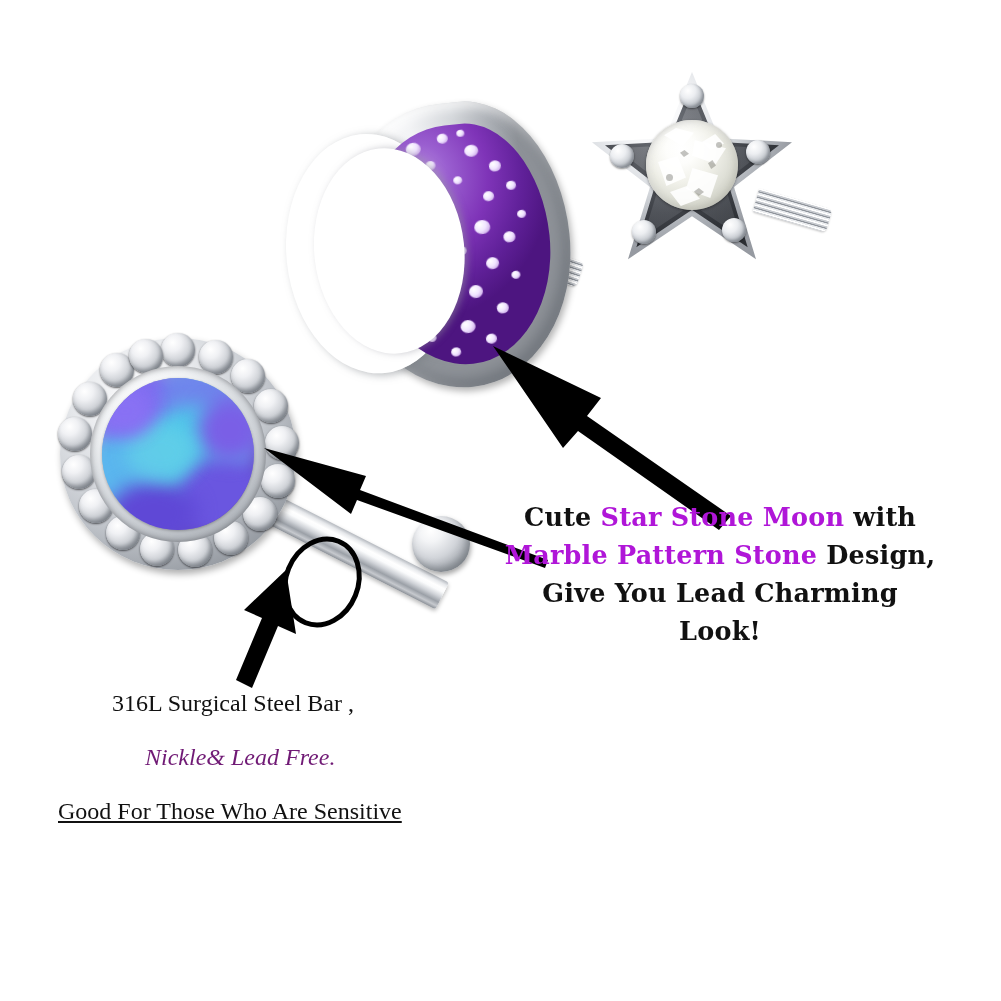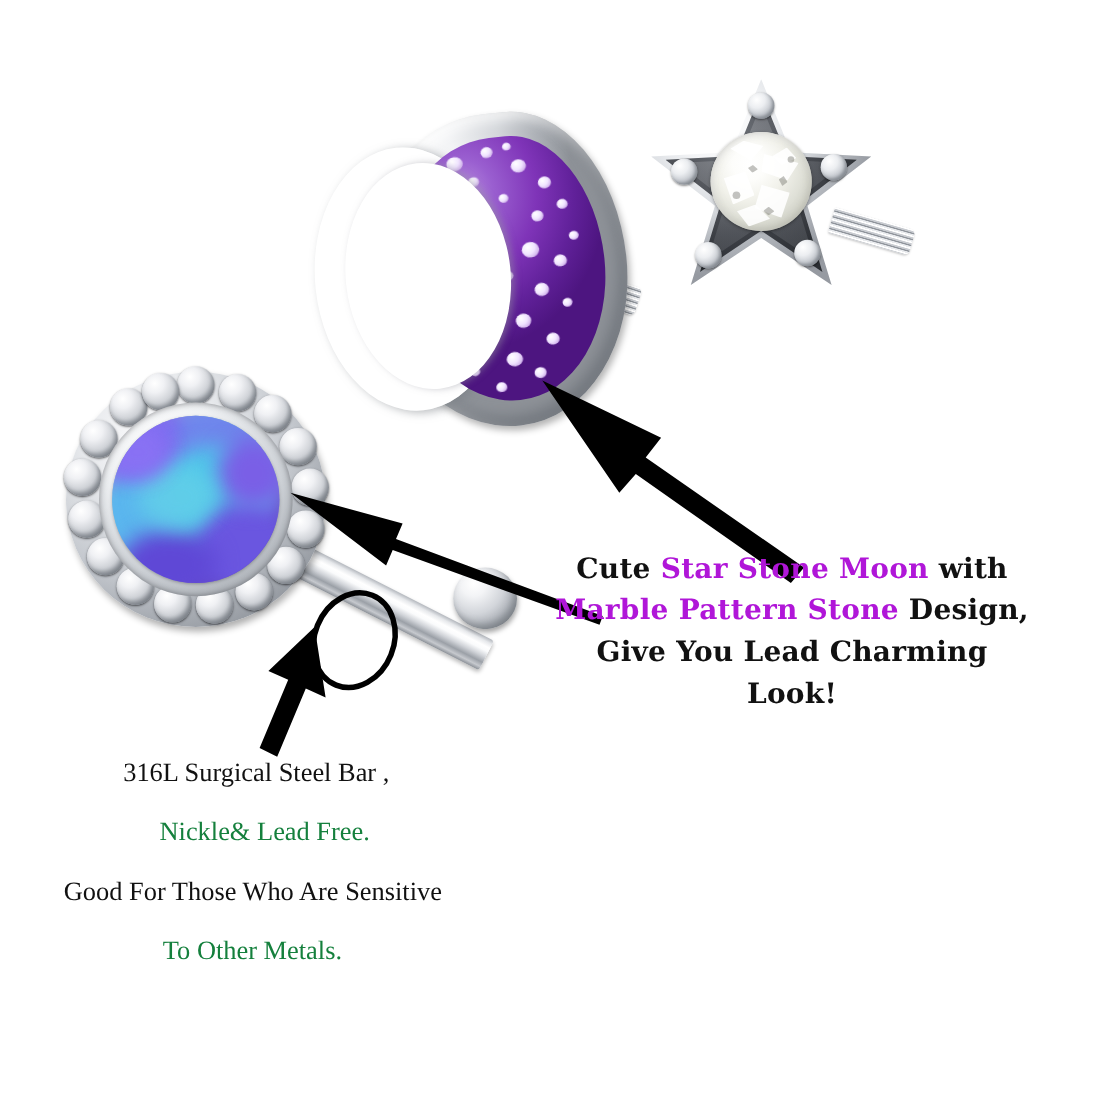--- a/index.html
+++ b/index.html
@@ -251,23 +251,23 @@
     left: 40px; top: 676px;
     width: 420px;
     font-family: "Liberation Serif", "DejaVu Serif", serif;
     font-size: 24px;
     line-height: 54px;
     color: #111111;
   }
   #left-text .line { display: block; white-space: nowrap; }
   .l-indent-1 { padding-left: 72px; }
   .l-indent-2 { padding-left: 105px; }
-  .l-indent-3 { padding-left: 18px; }
+  .l-indent-3 { padding-left: 18px; text-decoration: underline; }
   .l-indent-4 { padding-left: 108px; }
-  .gray { color: #15803d; }
+  .gray { color: #701a75; font-style: italic; }
 </style>
 </head>
 <body>
 
 <div id="canvas">
 
   <div class="abs" id="moon-piece">
     <div class="abs" id="moon-post"></div>
 
     <div class="abs" id="moon-silver">
@@ -400,16 +400,15 @@
     <div>
       <span class="hl">Marble Pattern Stone</span><span> Design,</span>
     </div>
     <div>Give You Lead Charming Look!</div>
   </div>
 
   <div class="abs" id="left-text">
     <span class="line l-indent-1">316L Surgical Steel Bar ,</span>
     <span class="line l-indent-2 gray">Nickle&amp; Lead Free.</span>
     <span class="line l-indent-3">Good For Those Who Are Sensitive</span>
-    <span class="line l-indent-4 gray">To Other Metals.</span>
   </div>
 
 </div>
 
 </body></html>

